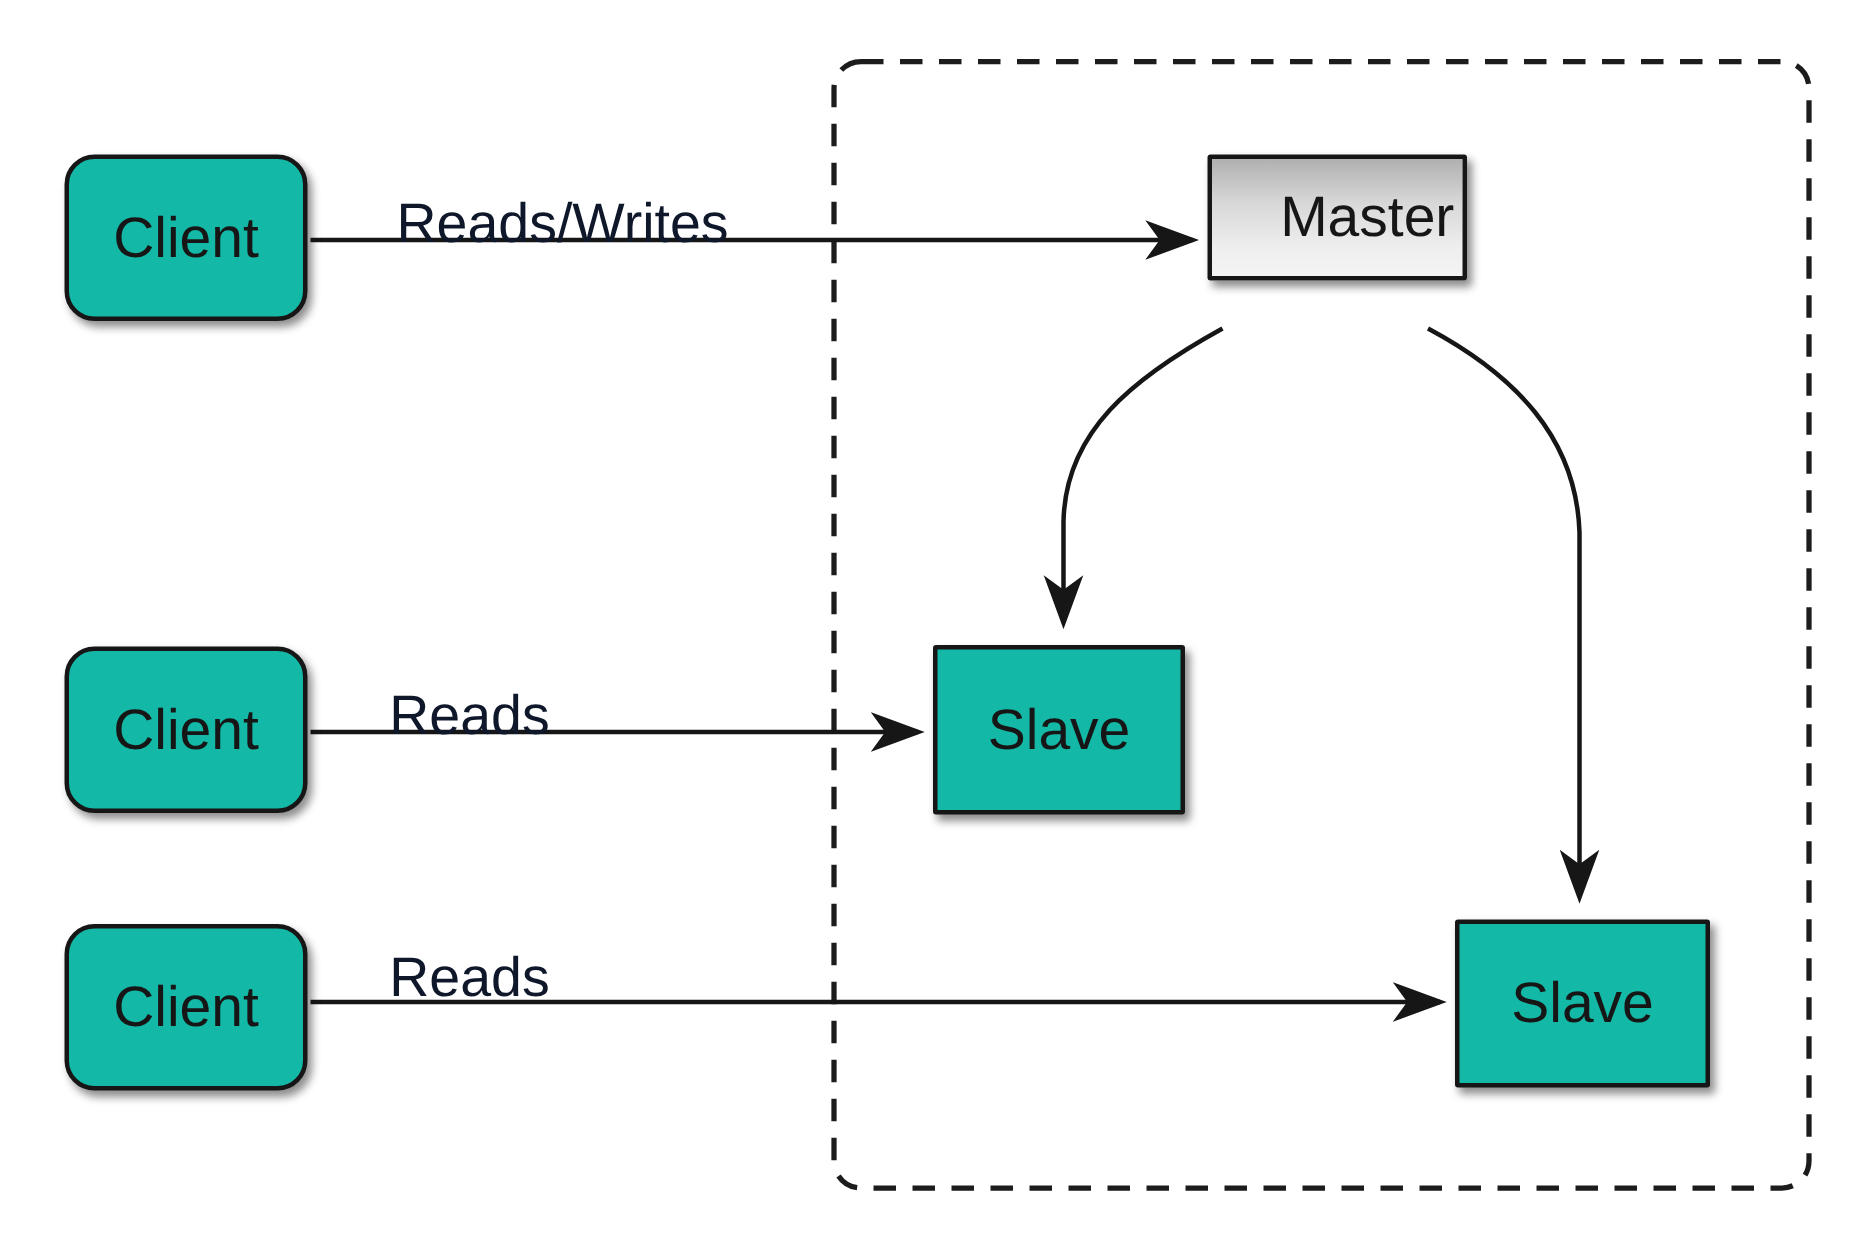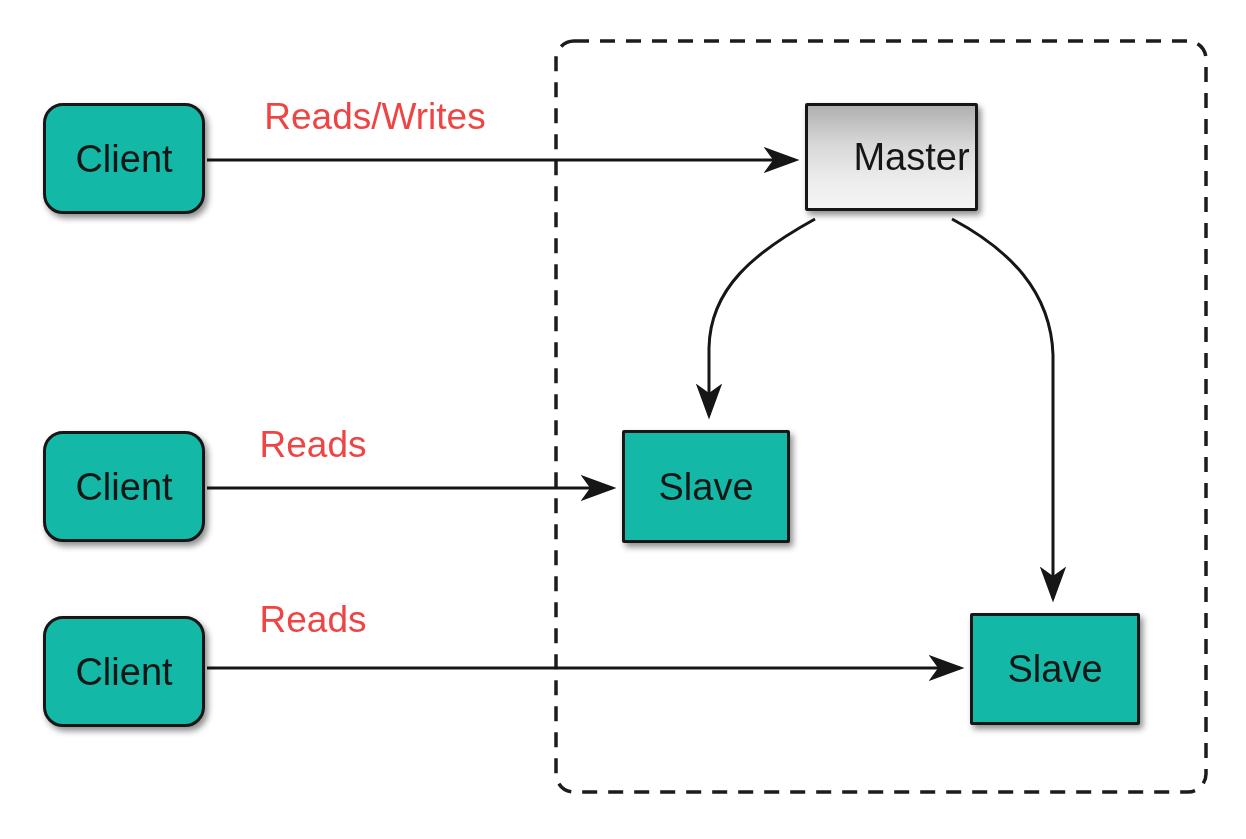--- a/index.html
+++ b/index.html
@@ -43,21 +43,21 @@
     height: 111px;
     left: 43px;
   }
   .node.client.c1 { top: 103px; }
   .node.client.c2 { top: 431px; }
   .node.client.c3 { top: 616px; }
   .node.master {
     left: 805px;
     top: 103px;
     width: 173px;
-    height: 108px;
+    height: 84px;
     border-radius: 2px;
     background: linear-gradient(180deg, #b0b0b0 0%, #d8d8d8 38%, #eeeeee 75%, #f4f4f4 100%);
     padding-left: 40px;
   }
   .node.slave1 {
     left: 622px;
     top: 430px;
     width: 168px;
     height: 113px;
     border-radius: 2px;
@@ -65,25 +65,26 @@
   .node.slave2 {
     left: 970px;
     top: 613px;
     width: 170px;
     height: 112px;
     border-radius: 2px;
   }
   .edge-label {
     position: absolute;
     transform: translateX(-50%);
-    color: #ef4444;
+    color: #0f172a;
     font-size: 37px;
     line-height: 1.05;
     white-space: nowrap;
     z-index: 2;
+    margin-top: 32px;
   }
   .lbl-reads-writes { left: 375px; top: 98px; }
   .lbl-reads-mid    { left: 313px; top: 426px; }
   .lbl-reads-bot    { left: 313px; top: 601px; }
   .lbl-replication  { left: 877px; top: 270px; }
 </style>
 </head>
 <body>
 
 <div class="canvas">

